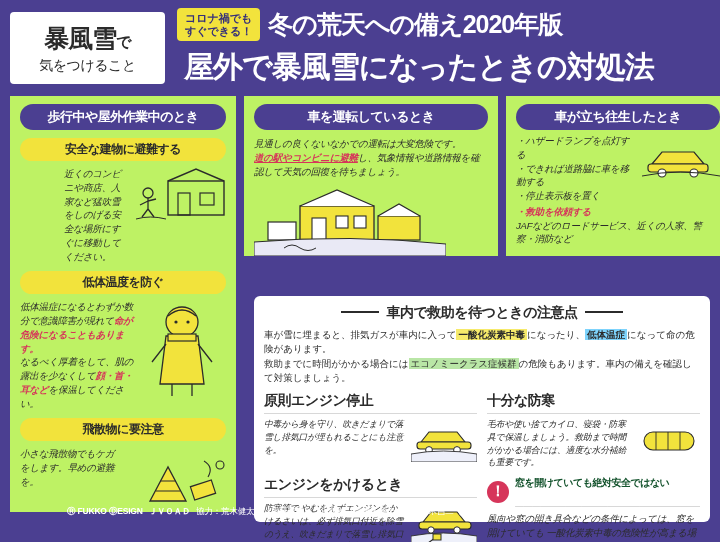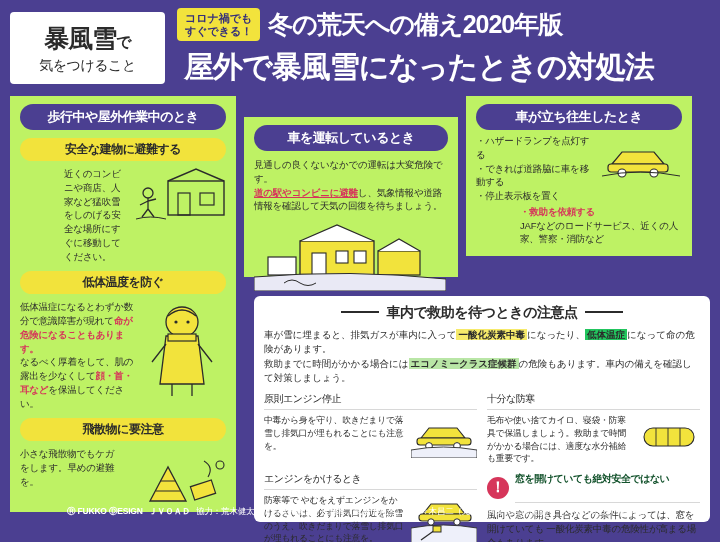--- a/index.html
+++ b/index.html
@@ -27,53 +27,53 @@
     background:#f2e33c; color:#35307a; font-size:11px; font-weight:bold;
     line-height:1.15; padding:4px 8px; border-radius:4px; text-align:center;
   }
   .hdr-title1 { color:#ffffff; font-size:25px; font-weight:bold; letter-spacing:-1px; }
   .hdr-title2 { color:#ffffff; font-size:30px; font-weight:bold; letter-spacing:-1px; margin-top:6px;margin-left:7px; }
 
   
   .body { position:relative; padding:0 10px; display:flex; gap:8px; }
   .col { background:#bef264; border-radius:0; padding:8px 10px 10px 10px; }
   .col-left { width:226px; height:416px; }
-  .col-mid  { width:214px; height:160px;margin-top:21px; }
+  .col-mid  { width:254px; height:160px; }
   .col-right{ width:226px; height:160px; }
 
   .pill {
     background:#4b3f91; color:#fff; font-size:13px; font-weight:bold;
     border-radius:20px; text-align:center; padding:4px 6px; letter-spacing:-0.5px;
   }
   .pill-yellow {
     background:#f2e33c; color:#2b2b2b; font-size:12px; font-weight:bold;
     border-radius:20px; text-align:center; padding:3px 6px; margin:8px 0 6px 0;
     letter-spacing:-0.5px;
   }
-  .txt { font-size:9.5px; line-height:1.45; color:#2b2b2b; letter-spacing:-0.2px; }
+  .txt { font-size:9.5px; line-height:1.45; color:#2b2b2b; letter-spacing:-0.2px;font-style:italic; }
   .u-red { color:#d6355a; font-weight:bold; text-decoration:underline; }
   .c-red { color:#d6355a; font-weight:bold; }
   .hl-yellow { background:#f6ea6a; font-weight:bold; padding:0 2px; }
-  .hl-green { background:#b9e6a6; font-weight:bold; padding:0 2px;margin-top:39px; }
-  .hl-blue { background:#22c55e; font-weight:bold; padding:0 2px; }
+  .hl-green { background:#b9e6a6; font-weight:normal; padding:0 2px;margin-top:39px; }
+  .hl-blue { background:#7dd3fc; font-weight:bold; padding:0 2px; }
 
   .sec-left-top { display:flex; gap:6px; }
   .sec-left-top .txt { flex:1;margin-left:44px; }
 
   
   .lower {
     position:absolute; left:254px; top:296px; width:456px; height:226px;
     background:#ffffff; border-radius:6px; padding:8px 10px;
   }
   .lower-title { text-align:center; font-size:14px; font-weight:bold; color:#2b2b2b; letter-spacing:-0.5px;}
   .lower-title .bar { display:inline-block; width:38px; height:2px; background:#2b2b2b; vertical-align:4px; margin:0 8px;}
   .lower-lead { font-size:9.5px; line-height:1.5; margin-top:6px; color:#2b2b2b; }
   .grid2 { display:flex; gap:10px; margin-top:7px; }
   .cell { width:214px; }
-  .cell-h { font-size:10px; font-weight:normal; color:#2b2b2b; border-bottom:1px solid #d8d8d8; padding-bottom:3px; letter-spacing:-0.5px;}
+  .cell-h { font-size:14px; font-weight:bold; color:#2b2b2b; border-bottom:1px solid #d8d8d8; padding-bottom:3px; letter-spacing:-0.5px;}
   .cell-body { display:flex; gap:6px; margin-top:4px; }
   .cell-body .txt { flex:1; font-size:8.8px; }
 
   .warn-head { display:flex; align-items:center; gap:6px; }
   .warn-circle {
     width:22px; height:22px; border-radius:50%; background:#d6355a; color:#fff;
     font-weight:bold; font-size:15px; display:flex; align-items:center; justify-content:center;
     flex:0 0 22px;
   }
   .warn-text { font-size:10px; font-weight:bold; color:#14532d; border-bottom:1px solid #d8d8d8; flex:1; padding-bottom:16px; letter-spacing:-0.5px;}
@@ -187,21 +187,21 @@
           <div>・停止表示板を置く</div>
         </div>
         <svg width="78" height="46">
           <path d="M10 30 L20 18 L52 18 L62 30 Z" fill="#f2e33c" stroke="#2b2b2b" stroke-width="1.2"></path>
           <rect x="6" y="30" width="60" height="8" rx="3" fill="#f2e33c" stroke="#2b2b2b" stroke-width="1.2"></rect>
           <circle cx="20" cy="39" r="4" fill="#fff" stroke="#2b2b2b" stroke-width="1.1"></circle>
           <circle cx="52" cy="39" r="4" fill="#fff" stroke="#2b2b2b" stroke-width="1.1"></circle>
           <path d="M0 42 Q38 34 78 42" stroke="#2b2b2b" stroke-width="1" fill="none"></path>
         </svg>
       </div>
-      <div class="txt" style="margin-top:2px;margin-left:44px;">
+      <div class="txt" style="margin-top:2px;">
         <span class="c-red">・救助を依頼する</span><br>
         <span>JAFなどのロードサービス、近くの人家、警察・消防など</span>
       </div>
     </div>
   </div>
 
   <div class="lower">
     <div class="lower-title">
       <span class="bar"></span><span>車内で救助を待つときの注意点</span><span class="bar"></span>
     </div>

